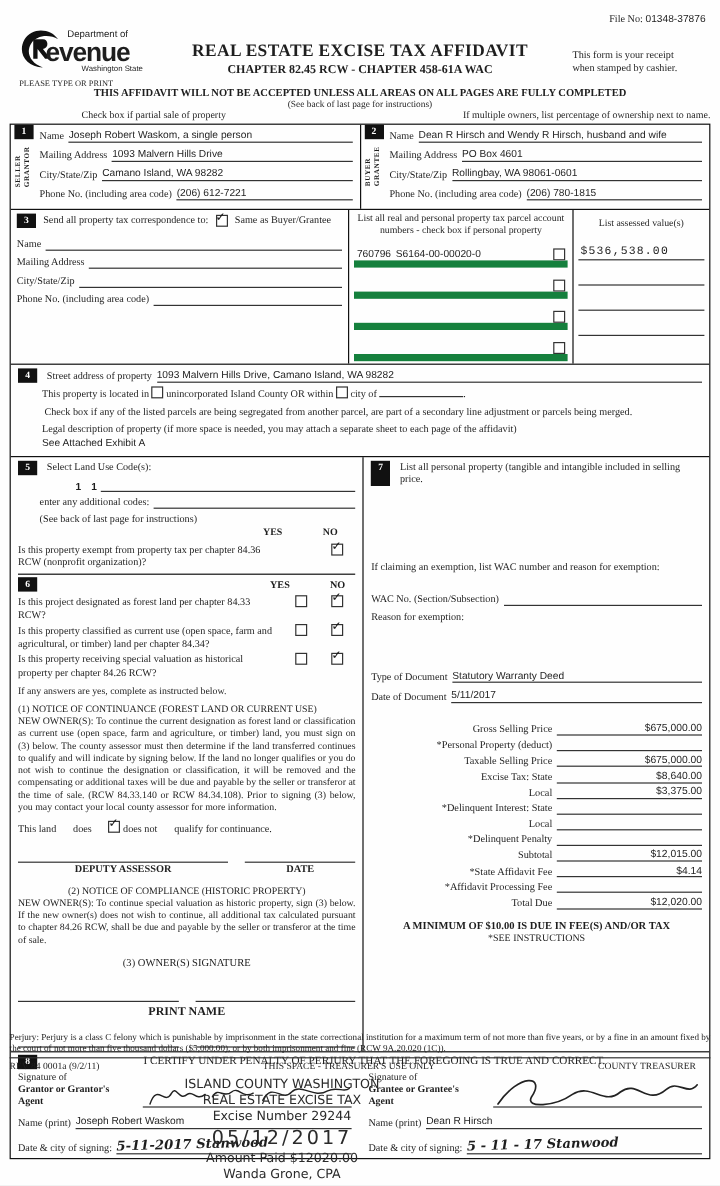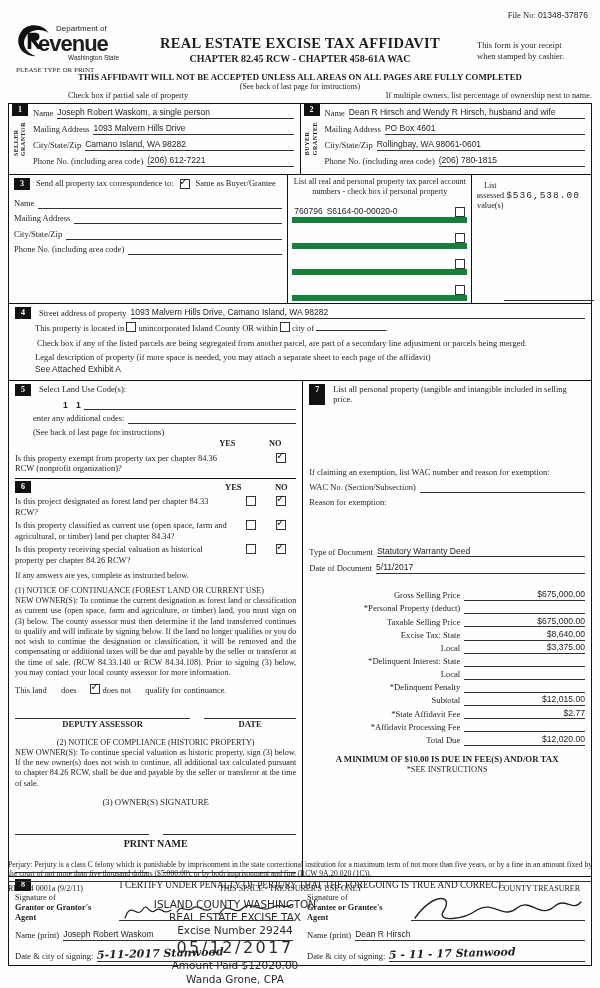--- a/index.html
+++ b/index.html
@@ -37,21 +37,21 @@
   .party.buyer{border-left:1px solid #111;}
   .side-rail{width:22px;flex:none;display:flex;flex-direction:column;align-items:center;}
   .vwrap{display:flex;flex-direction:row;margin-top:6px;gap:0px;}
   .vtxt{writing-mode:vertical-rl;transform:rotate(180deg);font-size:6px;font-weight:bold;letter-spacing:.5px;}
   .fields{flex:1;padding:3px 6px 2px 2px;}
   .frow{display:flex;align-items:flex-end;margin-bottom:4.5px;}
   .frow .lbl{white-space:nowrap;margin-right:4px;}
   .frow .fill{flex:1;border-bottom:1px solid #333;min-height:10px;}
   .corr-left{width:49%;padding:3px 5px;}
   .corr-mid{width:32%;border-left:1px solid #111;padding:2px 4px;display:flex;flex-direction:column;}
-  .corr-right{width:19%;border-left:1px solid #111;padding:2px 4px;display:flex;flex-direction:row;}
+  .corr-right{width:19%;border-left:1px solid #111;padding:2px 4px;display:flex;flex-direction:column;}
   .parcel-row{display:flex;align-items:flex-end;gap:4px;border-bottom:6px solid #15803d;margin-top:9px;min-height:11px;padding:0 2px;}
   .assessed-row{border-bottom:1px solid #333;margin-top:9px;min-height:11px;text-align:left;padding:0 2px;}
   .sec4{display:block;padding:3px 6px;}
   .s4line{display:flex;align-items:flex-end;margin-bottom:3px;}
   .main-cols{display:flex;}
   .col-left{width:50.5%;padding:3px 6px;}
   .col-right{width:49.5%;border-left:1px solid #111;padding:3px 6px;display:flex;flex-direction:column;}
   .yesno-head{display:flex;justify-content:flex-end;gap:18px;font-weight:bold;font-size:8.3px;padding-right:6px;margin-top:2px;}
   .qrow{display:flex;align-items:flex-start;margin-top:3px;}
   .qrow .qtext{flex:1;padding-right:4px;}
@@ -68,21 +68,21 @@
   .fee-row{display:flex;align-items:flex-end;margin-top:1.5px;}
   .fee-label{flex:1.25;text-align:right;padding-right:4px;white-space:nowrap;font-size:8.6px;}
   .fee-value{flex:1;border-bottom:1px solid #333;text-align:right;min-height:10.5px;font-family:"Liberation Sans",sans-serif;font-size:8.6px;}
   .min-note{font-weight:bold;text-align:center;margin-top:8px;font-size:8.8px;}
   .see-instr{text-align:center;font-size:8.3px;}
   .sec8{display:block;padding:2px 6px 3px 6px;}
   .certify{display:flex;align-items:center;gap:8px;}
   .certify .txt{flex:1;text-align:center;font-size:9.3px;}
   .sig-halves{display:flex;gap:14px;margin-top:2px;}
   .sig-half{flex:1;}
-  .sigrow{display:flex;align-items:center;gap:16px;}
+  .sigrow{display:flex;align-items:flex-end;gap:16px;}
   .sigrow .siglbl{width:88px;flex:none;font-size:8.3px;line-height:1.2;}
   .sigrow .sigarea{flex:1;border-bottom:1px solid #333;position:relative;height:24px;}
   .sigarea svg{position:absolute;left:0;bottom:-4px;}
   .perjury{position:absolute;left:8px;right:8px;top:860px;font-size:7.6px;text-align:justify;border-bottom:1px solid #333;padding-bottom:2px;}
   .footer-row{position:absolute;left:8px;right:20px;top:884px;display:flex;justify-content:space-between;font-size:8px;}
   .footer-row .mid{font-size:8px;}
   .stamp{position:absolute;left:0;top:898px;width:470px;text-align:center;
          font-family:"DejaVu Sans","Liberation Sans",sans-serif;color:#2a2a2a;font-size:10.5px;line-height:1.25;}
   .stamp .big-date{font-size:16px;letter-spacing:2.5px;margin:1px 0;}
   .gap{flex:1;}
@@ -341,21 +341,21 @@
         </div>
       </div>
 
       <div class="col-right">
         <div style="display:flex;gap:8px;">
           <span class="badge">7</span>
           <span class="lbl">List all personal property (tangible and intangible included in selling price.</span>
         </div>
         <div style="height:62px;"></div>
         <div class="lbl">If claiming an exemption, list WAC number and reason for exemption:</div>
-        <div style="display:flex;align-items:flex-end;margin-top:5px;">
+        <div style="display:flex;align-items:flex-end;margin-top:17px;">
           <span class="lbl" style="margin-right:4px;">WAC No. (Section/Subsection)</span>
           <span class="fill ul" style="flex:1;"></span>
         </div>
         <div class="lbl" style="margin-top:4px;">Reason for exemption:</div>
         <div style="height:38px;"></div>
         <div style="display:flex;align-items:flex-end;">
           <span class="lbl" style="margin-right:4px;">Type of Document</span>
           <span class="fill ul val" style="flex:1;">Statutory Warranty Deed</span>
         </div>
         <div style="display:flex;align-items:flex-end;margin-top:5px;">
@@ -394,21 +394,21 @@
         <div class="fee-row">
             <span class="fee-label lbl">*Delinquent Penalty</span>
             <span class="fee-value"></span>
           </div>
         <div class="fee-row">
             <span class="fee-label lbl">Subtotal</span>
             <span class="fee-value">$12,015.00</span>
           </div>
         <div class="fee-row">
             <span class="fee-label lbl">*State Affidavit Fee</span>
-            <span class="fee-value">$2.77</span>
+            <span class="fee-value">$4.14</span>
           </div>
         <div class="fee-row">
             <span class="fee-label lbl">*Affidavit Processing Fee</span>
             <span class="fee-value"></span>
           </div>
         <div class="fee-row">
             <span class="fee-label lbl">Total Due</span>
             <span class="fee-value">$12,020.00</span>
           </div>
         <div class="min-note">A MINIMUM OF $10.00 IS DUE IN FEE(S) AND/OR TAX</div>

